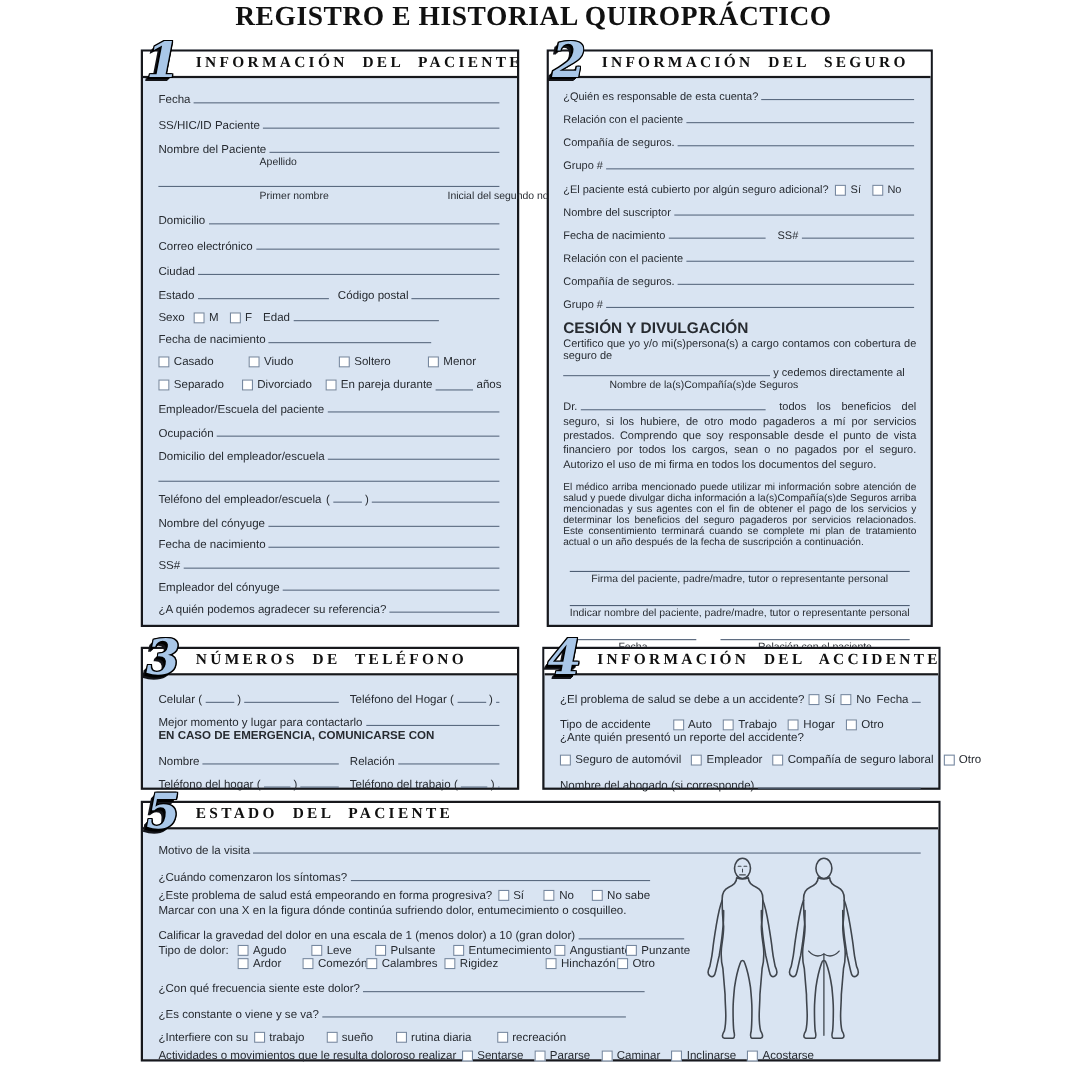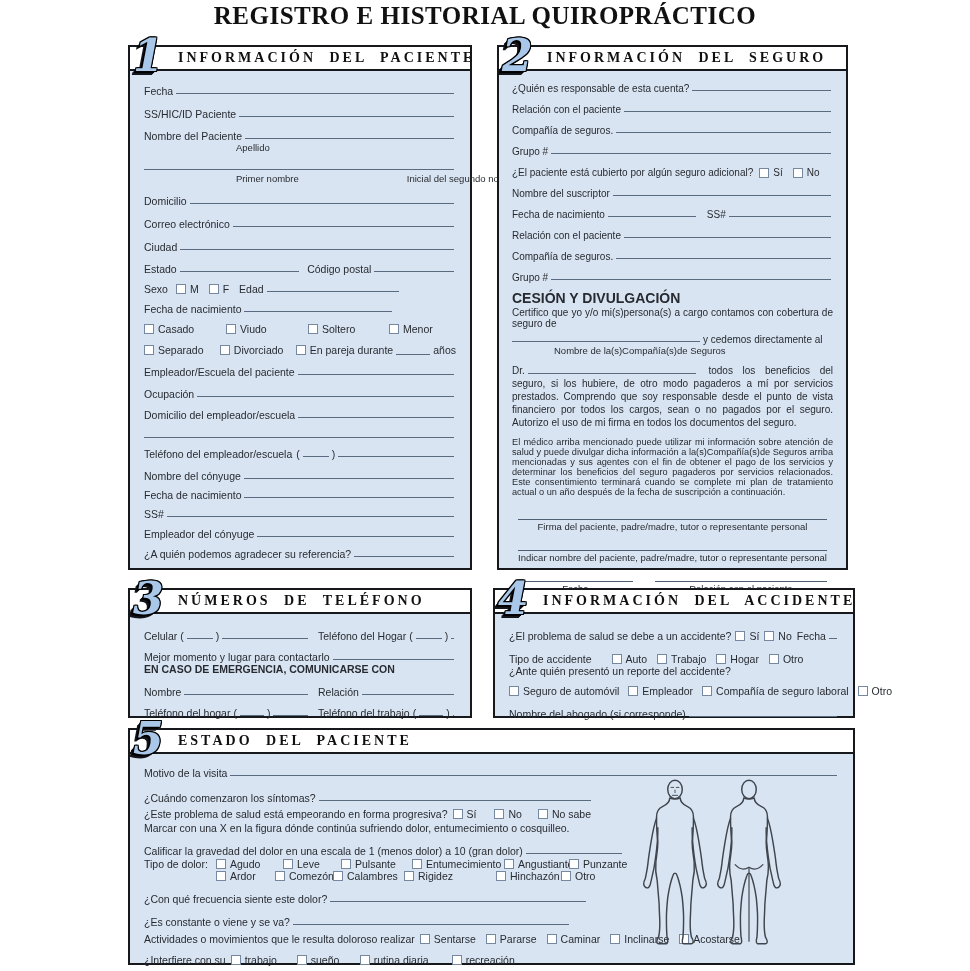--- a/index.html
+++ b/index.html
@@ -480,20 +480,39 @@
           </span>
       </div>
       <div class="r" style="height:23px">
           <span>¿Con qué frecuencia siente este dolor?</span>
           <span class="lf" style="width:256px"></span>
         </div>
       <div class="r" style="height:23px">
           <span>¿Es constante o viene y se va?</span>
           <span class="lf" style="width:276px"></span>
         </div>
+      <div class="r" style="height:21px">
+        <span>¿Interfiere con su</span>
+        <span class="opt" style="margin-left:5px;width:66px">
+            <span class="cb"></span>
+            <span>trabajo</span>
+          </span>
+        <span class="opt" style="width:63px">
+            <span class="cb"></span>
+            <span>sueño</span>
+          </span>
+        <span class="opt" style="width:92px">
+            <span class="cb"></span>
+            <span>rutina diaria</span>
+          </span>
+        <span class="opt">
+            <span class="cb"></span>
+            <span>recreación</span>
+          </span>
+      </div>
       <div class="r" style="height:17px">
         <span>Actividades o movimientos que le resulta doloroso realizar</span>
         <span class="opt" style="margin-left:5px">
             <span class="cb"></span>
             <span>Sentarse</span>
           </span>
         <span class="opt" style="margin-left:10px">
             <span class="cb"></span>
             <span>Pararse</span>
           </span>
@@ -501,39 +520,20 @@
             <span class="cb"></span>
             <span>Caminar</span>
           </span>
         <span class="opt" style="margin-left:10px">
             <span class="cb"></span>
             <span>Inclinarse</span>
           </span>
         <span class="opt" style="margin-left:10px">
             <span class="cb"></span>
             <span>Acostarse</span>
-          </span>
-      </div>
-      <div class="r" style="height:21px">
-        <span>¿Interfiere con su</span>
-        <span class="opt" style="margin-left:5px;width:66px">
-            <span class="cb"></span>
-            <span>trabajo</span>
-          </span>
-        <span class="opt" style="width:63px">
-            <span class="cb"></span>
-            <span>sueño</span>
-          </span>
-        <span class="opt" style="width:92px">
-            <span class="cb"></span>
-            <span>rutina diaria</span>
-          </span>
-        <span class="opt">
-            <span class="cb"></span>
-            <span>recreación</span>
           </span>
       </div>
 
       <div class="figwrap">
         <svg width="66" height="172" viewBox="0 0 100 260">
           <g fill="none" stroke="#3f454d" stroke-width="2.2" stroke-linecap="round" stroke-linejoin="round">
             <ellipse cx="50" cy="20" rx="11" ry="14"></ellipse>
             <path d="M42,33 C42,39 38,43 31,46 C24,49 22,54 22,62 C22,80 23,92 24,100 C24,112 22,120 21,130 C20,142 21,150 23,158 L26,194 C26,204 27,214 27,223 C27,233 26,240 25,244 C22,249 21,253 25,254 L37,254 C40,253 39,248 38,244 C37,234 37,224 37,214 C37,204 38,194 39,184 C41,170 44,158 47,150 C48,146 52,146 53,150 C56,158 59,170 61,184 C62,194 63,204 63,214 C63,224 63,234 62,244 C61,248 60,253 63,254 L75,254 C79,253 78,249 75,244 C74,240 73,233 73,223 C73,214 74,204 74,194 L77,158 C79,150 80,142 79,130 C78,120 76,112 76,100 C77,92 78,80 78,62 C78,54 76,49 69,46 C62,43 58,39 58,33 C53,35 47,35 42,33 Z"></path>
             <path d="M22,64 C18,74 16,86 14,98 C12,110 10,122 9,132 C8,142 6,150 5,155 C2,161 2,166 5,168 C9,171 12,168 13,162 C15,154 16,148 18,140 C20,128 22,114 23,102 C24,94 24,86 24,78"></path>
             <path d="M78,64 C82,74 84,86 86,98 C88,110 90,122 91,132 C92,142 94,150 95,155 C98,161 98,166 95,168 C91,171 88,168 87,162 C85,154 84,148 82,140 C80,128 78,114 77,102 C76,94 76,86 76,78"></path>

